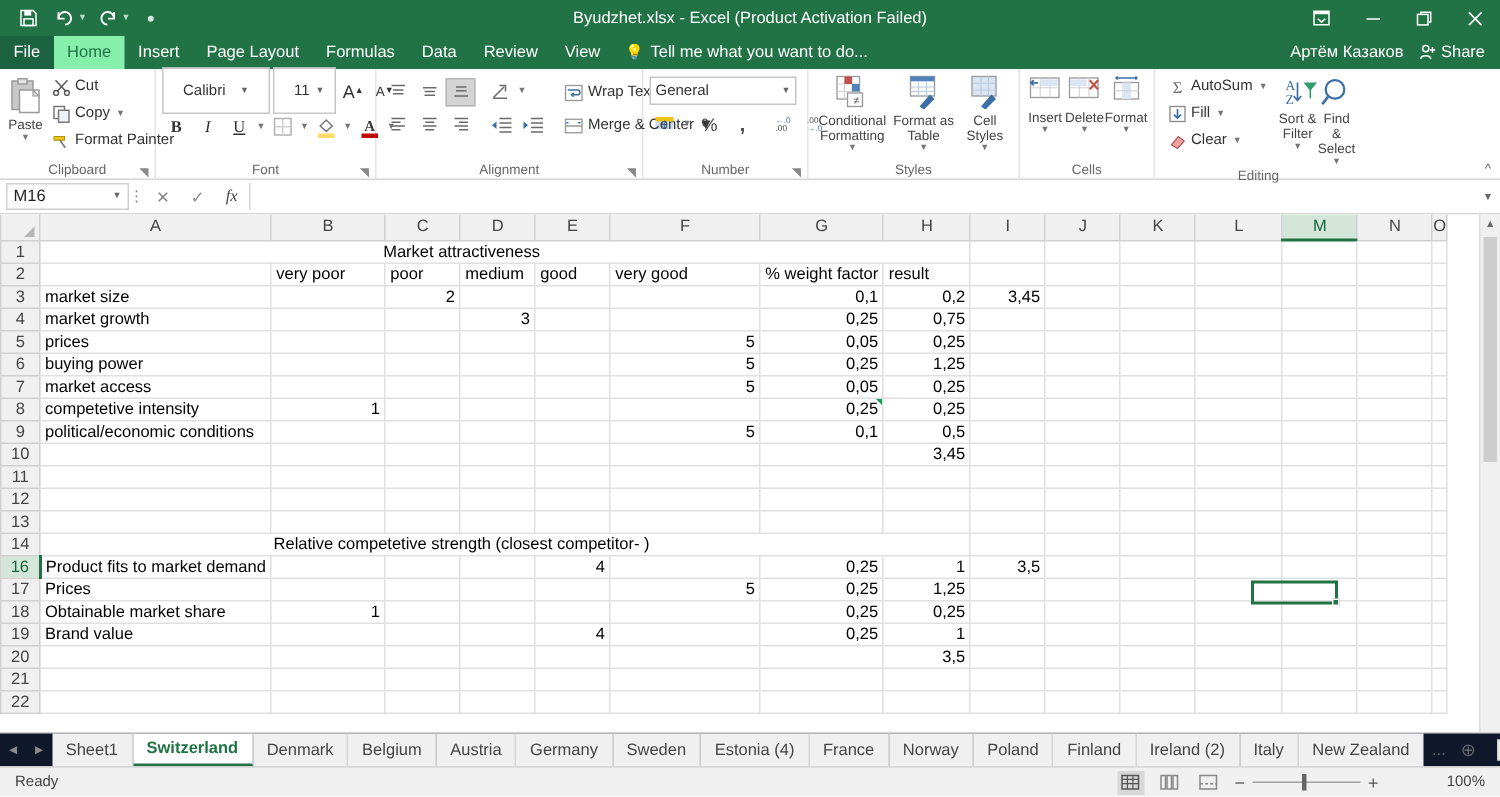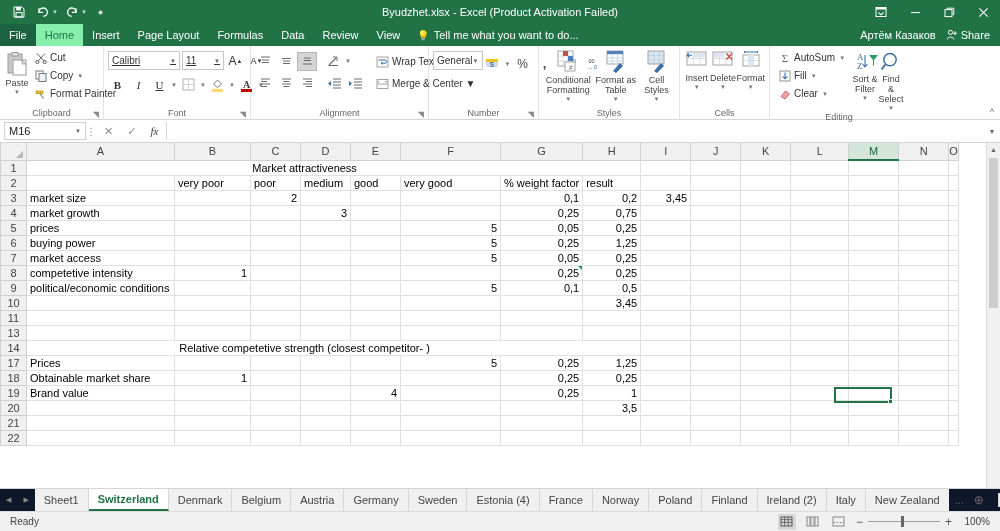--- a/index.html
+++ b/index.html
@@ -77,22 +77,22 @@
   }
   .bigbtn .ic { margin-bottom: 2px; }
   .smallcol { display: flex; flex-direction: column; gap: 1px; padding-left: 2px; }
   .smallitem {
     display: flex; align-items: center; gap: 3px; font-size: 10px; color: #333;
     height: 17px; padding: 0 3px; white-space: nowrap;
   }
   .smallitem .car { font-size: 6px; color: #777; margin-left: 1px; }
   .fontrow { display: flex; align-items: center; gap: 2px; height: 21px; }
   .fontbox {
-    height: 19px; border: 1px solid #c6c6c6; background: #fff; font-size: 10px;
-    display: flex; align-items: center; padding: 0 3px; color: #333; position: relative; text-decoration: underline;
+    height: 31px; border: 1px solid #c6c6c6; background: #fff; font-size: 10px;
+    display: flex; align-items: center; padding: 0 13px; color: #333; position: relative;
   }
   .fontbox .car { margin-left: auto; font-size: 6px; color: #666; padding-left: 4px;}
   .fbtn {
     min-width: 19px; height: 19px; display: flex; align-items: center; justify-content: center;
     font-size: 11px; color: #333;
   }
   .fbtn.bold { font-weight: bold; font-family: "Liberation Serif", serif; }
   .fbtn.ital { font-style: italic; font-family: "Liberation Serif", serif; }
   .fbtn.under { text-decoration: underline; font-family: "Liberation Serif", serif;}
   .car6 { font-size: 6px; color: #777; }
@@ -192,21 +192,21 @@
     height: 20px; background: #f0f0f0; border-top: 1px solid #dcdcdc;
     display: flex; align-items: center; font-size: 10px; color: #444; flex: none;
   }
   .status-left { padding-left: 10px; }
   .status-right { margin-left: auto; display: flex; align-items: center; gap: 8px; padding-right: 10px; }
   .viewbtn { width: 18px; height: 16px; display: flex; align-items: center; justify-content: center; }
   .viewbtn.sel { background: #d8d8d8; }
   .zoomslider { display: flex; align-items: center; gap: 5px; }
   .zs-track { width: 72px; height: 1px; background: #a0a0a0; position: relative; }
   .zs-thumb { position: absolute; left: 33px; top: -5px; width: 3px; height: 11px; background: #666; }
-  .zoom-pct { min-width: 30px; text-align: right; }
+  .zoom-pct { min-width: 30px; text-align: right; margin-left: 33px; }
   svg { display: block; }
 </style>
 </head>
 <body>
 
 <div class="app">
 
   <div class="titlebar">
     <div class="qat">
       <div class="qat-btn">
@@ -482,21 +482,21 @@
           </div>
         </div>
       </div>
       <div class="rgroup-name">
         <span>Alignment</span>
         <span class="dlg">◥</span>
       </div>
     </div>
 
     <div class="rgroup" style="width:110px">
-      <div class="rgroup-body" style="flex-direction:row;padding-top:5px">
+      <div class="rgroup-body" style="flex-direction:column;padding-top:5px">
         <div class="numbox">
           <span>General</span>
             <span style="margin-left:auto;font-size:6px;color:#666">▼</span>
         </div>
         <div class="numrow2">
           <div class="abtn">
               <svg width="15" height="13" viewBox="0 0 15 13">
                 <rect x="1" y="2" width="12" height="8" fill="#3a6ea5" opacity=".25"></rect>
                 <rect x="1" y="2" width="12" height="3" fill="#f0c419"></rect>
                 <text x="7" y="9.6" font-size="7" text-anchor="middle" fill="#33548a" font-family="Liberation Sans, sans-serif">$</text>
@@ -928,20 +928,38 @@
             <td class="cell"></td>
         <td class="cell"></td>
             <td class="cell"></td>
         <td class="cell"></td>
             <td class="cell"></td>
         <td class="cell"></td>
             <td class="cell"></td>
         <td class="cell"></td>
       </tr>
       <tr>
+        <td class="rowhdr">12</td>
+        <td class="cell"></td>
+            <td class="cell"></td>
+        <td class="cell"></td>
+            <td class="cell"></td>
+        <td class="cell"></td>
+            <td class="cell"></td>
+        <td class="cell"></td>
+            <td class="cell"></td>
+        <td class="cell"></td>
+            <td class="cell"></td>
+        <td class="cell"></td>
+            <td class="cell"></td>
+        <td class="cell"></td>
+            <td class="cell"></td>
+        <td class="cell"></td>
+      </tr>
+      <tr>
         <td class="rowhdr">13</td>
         <td class="cell"></td>
             <td class="cell"></td>
         <td class="cell"></td>
             <td class="cell"></td>
         <td class="cell"></td>
             <td class="cell"></td>
         <td class="cell"></td>
             <td class="cell"></td>
         <td class="cell"></td>
@@ -960,20 +978,38 @@
         <td class="cell"></td>
         <td class="cell"></td>
         <td class="cell"></td>
         <td class="cell"></td>
         <td class="cell"></td>
         <td class="cell"></td>
         <td class="cell"></td>
       </tr>
 
 
+      <tr>
+        <td class="rowhdr sel-row">16</td>
+        <td class="cell">Product fits to market demand</td>
+        <td class="cell"></td>
+        <td class="cell"></td>
+        <td class="cell"></td>
+        <td class="cell num">4</td>
+        <td class="cell"></td>
+        <td class="cell num">0,25</td>
+        <td class="cell num">1</td>
+        <td class="cell num">3,5</td>
+        <td class="cell"></td>
+        <td class="cell"></td>
+        <td class="cell"></td>
+        <td class="cell"></td>
+        <td class="cell"></td>
+        <td class="cell"></td>
+      </tr>
 
       <tr>
         <td class="rowhdr">17</td>
         <td class="cell">Prices</td>
         <td class="cell"></td>
         <td class="cell"></td>
         <td class="cell"></td>
         <td class="cell"></td>
         <td class="cell num">5</td>
         <td class="cell num">0,25</td>

